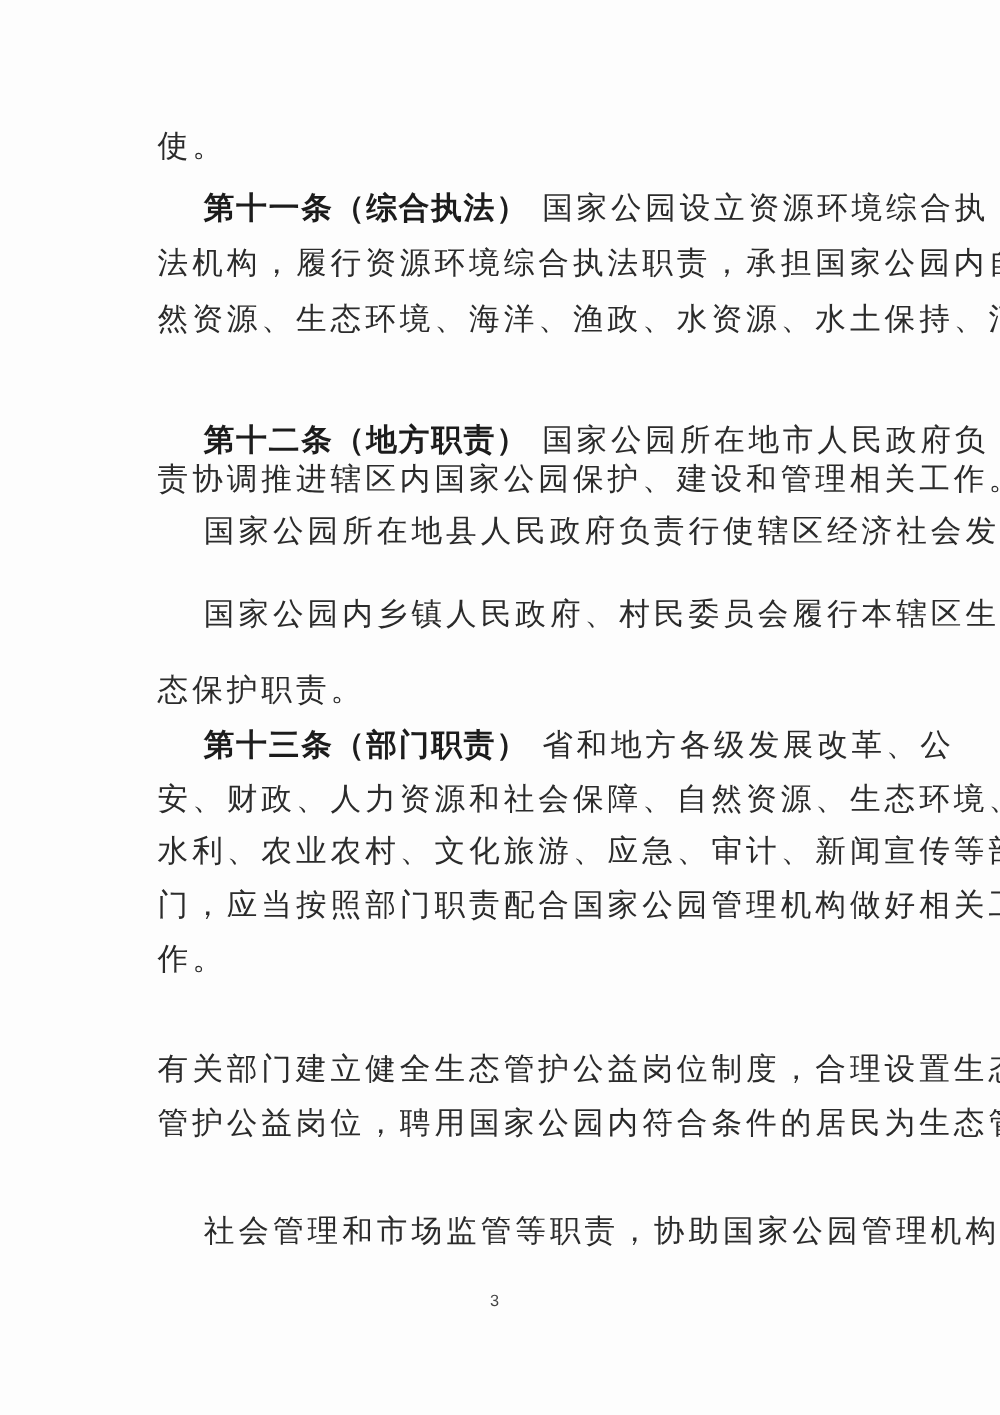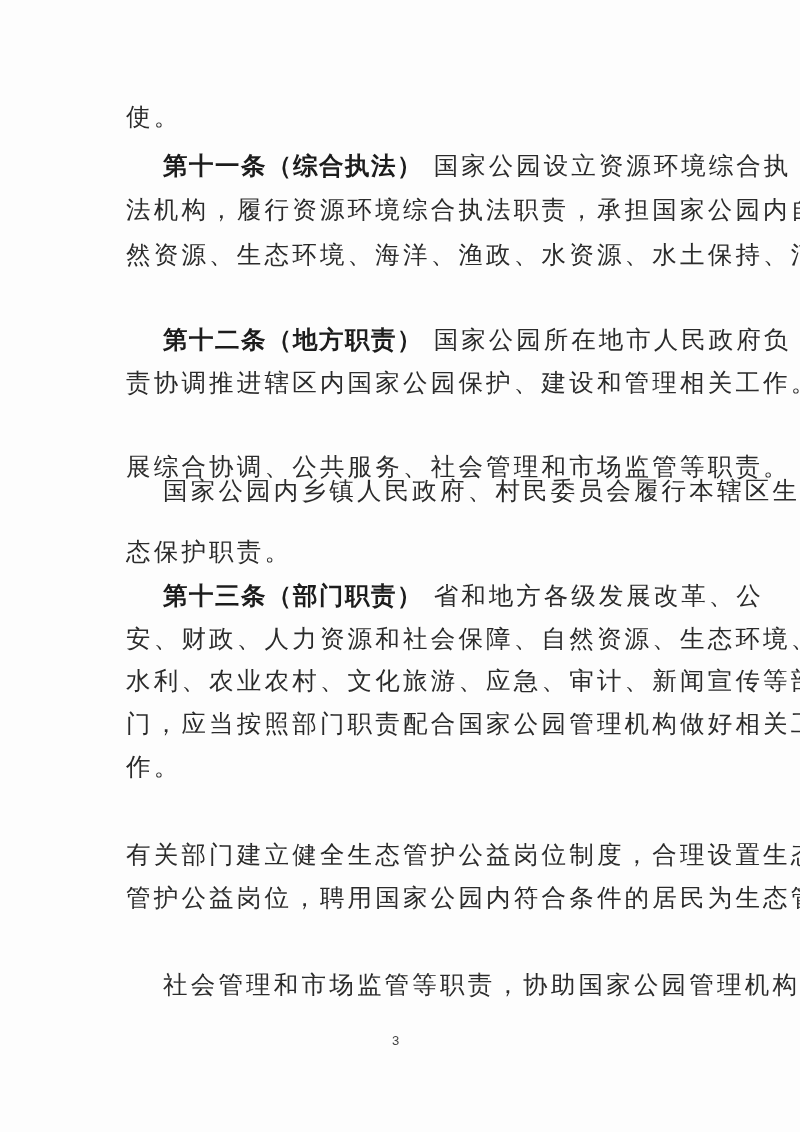--- a/index.html
+++ b/index.html
@@ -23,23 +23,23 @@
 </head>
 <body>
 
 <div class="page">
   <div class="line" style="top:102px"><span>使。</span></div>
 
   <div class="line indent" style="top:151px"><span class="head">第十一条（综合执法）</span><span class="body-after"> 国家公园设立资源环境综合执</span></div>
   <div class="line" style="top:195px"><span>法机构，履行资源环境综合执法职责，承担国家公园内自</span></div>
   <div class="line" style="top:240px"><span>然资源、生态环境、海洋、渔政、水资源、水土保持、河</span></div>
 
-  <div class="line indent" style="top:325px"><span class="head">第十二条（地方职责）</span><span class="body-after"> 国家公园所在地市人民政府负</span></div>
+  <div class="line indent" style="top:337px"><span class="head">第十二条（地方职责）</span><span class="body-after"> 国家公园所在地市人民政府负</span></div>
   <div class="line" style="top:368px"><span>责协调推进辖区内国家公园保护、建设和管理相关工作。</span></div>
-  <div class="line" style="top:452px"><span>展综合协调、公共服务、社会管理和市场监管等职责。</span></div>
+  <div class="line indent" style="top:410px"><span>国家公园所在地县人民政府负责行使辖区经济社会发</span></div>
   <div class="line indent" style="top:476px"><span>国家公园内乡镇人民政府、村民委员会履行本辖区生</span></div>
   <div class="line" style="top:537px"><span>态保护职责。</span></div>
 
   <div class="line indent" style="top:581px"><span class="head">第十三条（部门职责）</span><span class="body-after"> 省和地方各级发展改革、公</span></div>
   <div class="line" style="top:624px"><span>安、财政、人力资源和社会保障、自然资源、生态环境、</span></div>
   <div class="line" style="top:666px"><span>水利、农业农村、文化旅游、应急、审计、新闻宣传等部</span></div>
   <div class="line" style="top:709px"><span>门，应当按照部门职责配合国家公园管理机构做好相关工</span></div>
   <div class="line" style="top:752px"><span>作。</span></div>
 
   <div class="line" style="top:840px"><span>有关部门建立健全生态管护公益岗位制度，合理设置生态</span></div>

